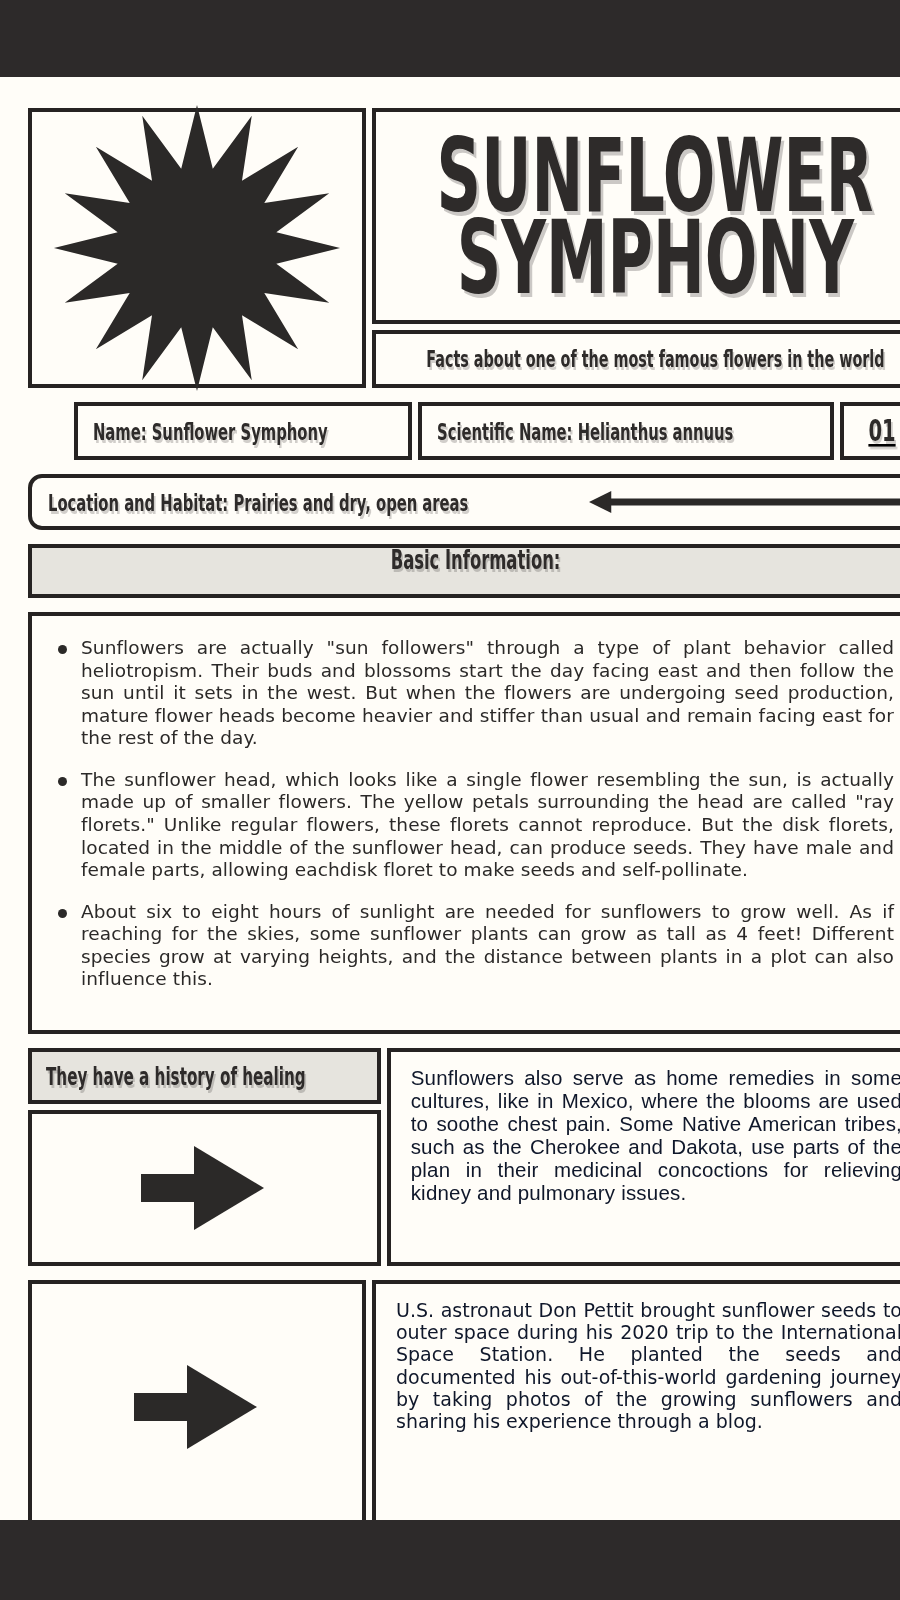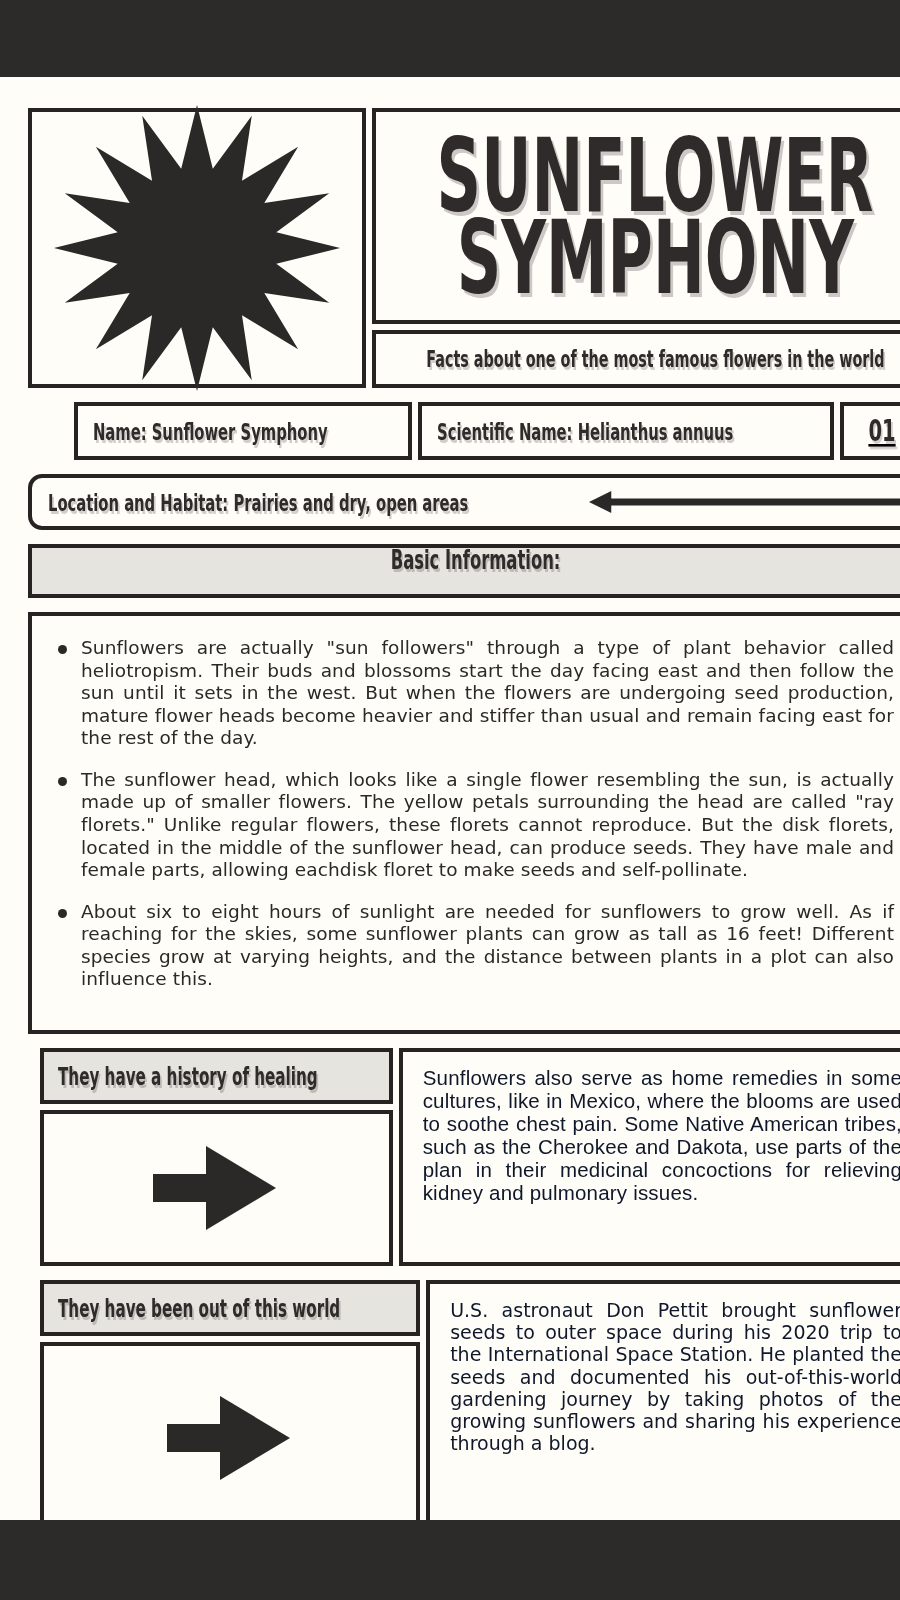--- a/index.html
+++ b/index.html
@@ -97,21 +97,21 @@
     font-family: "DejaVu Sans", sans-serif;
     font-size: 18.5px; line-height: 1.22;
     color: #2b2928;
     text-align: justify;
     letter-spacing: 0.1px;
   }
 
   
   .section-row-1 { height: 218px; }
   .section-row-2 { height: 254px; }
-  .section-left { flex: 0 0 338px; display: flex; flex-direction: column; gap: 6px; margin-left: 12px; }
+  .section-left { flex: 0 0 338px; display: flex; flex-direction: column; gap: 6px; }
   .section-heading-box {
     height: 56px; display: flex; align-items: center; padding: 0 14px;
   }
   .section-heading-text { font-size: 18.5px; transform: scale(0.82, 1.3); transform-origin: left center; }
   .arrow-box { flex: 1; display: flex; align-items: center; justify-content: center; }
   .section-right { flex: 1; padding: 15px 18px 0 20px; }
   .section-body {
     font-family: "Liberation Sans", sans-serif;
     font-size: 20.5px; line-height: 1.12;
     color: #0f172a;
@@ -188,21 +188,21 @@
       <div class="bullet">
         <span class="dot"></span>
         <p class="bullet-text">Sunflowers are actually "sun followers" through a type of plant behavior called heliotropism. Their buds and blossoms start the day facing east and then follow the sun until it sets in the west. But when the flowers are undergoing seed production, mature flower heads become heavier and stiffer than usual and remain facing east for the rest of the day.</p>
       </div>
       <div class="bullet">
         <span class="dot"></span>
         <p class="bullet-text">The sunflower head, which looks like a single flower resembling the sun, is actually made up of smaller flowers. The yellow petals surrounding the head are called "ray florets." Unlike regular flowers, these florets cannot reproduce. But the disk florets, located in the middle of the sunflower head, can produce seeds. They have male and female parts, allowing eachdisk floret to make seeds and self-pollinate.</p>
       </div>
       <div class="bullet">
         <span class="dot"></span>
-        <p class="bullet-text">About six to eight hours of sunlight are needed for sunflowers to grow well. As if reaching for the skies, some sunflower plants can grow as tall as 16 feet! Different species grow at varying heights, and the distance between plants in a plot can also influence this.</p>
+        <p class="bullet-text">About six to eight hours of sunlight are needed for sunflowers to grow well. As if reaching for the skies, some sunflower plants can grow as tall as 4 feet! Different species grow at varying heights, and the distance between plants in a plot can also influence this.</p>
       </div>
     </div>
   </div>
 
   <div class="row section-row-1">
     <div class="section-left">
       <div class="box gray section-heading-box">
         <span class="cond section-heading-text">They have a history of healing</span>
       </div>
       <div class="box arrow-box">
@@ -212,23 +212,20 @@
         </svg>
       </div>
     </div>
     <div class="box section-right">
       <p class="section-body">Sunflowers also serve as home remedies in some cultures, like in Mexico, where the blooms are used to soothe chest pain. Some Native American tribes, such as the Cherokee and Dakota, use parts of the plan in their medicinal concoctions for relieving kidney and pulmonary issues.</p>
     </div>
   </div>
 
   <div class="row section-row-2">
     <div class="section-left">
-      <div class="box gray section-heading-box">
-        <span class="cond section-heading-text">They have been out of this world</span>
-      </div>
       <div class="box arrow-box">
         <svg class="arrow-right-svg" viewBox="0 0 130 104" aria-hidden="true">
           <rect fill="#2b2928" x="2" y="38" width="62" height="28"></rect>
           <polygon fill="#2b2928" points="55,10 125,52 55,94"></polygon>
         </svg>
       </div>
     </div>
     <div class="box section-right">
       <p class="section-body alt">U.S. astronaut Don Pettit brought sunflower seeds to outer space during his 2020 trip to the International Space Station. He planted the seeds and documented his out-of-this-world gardening journey by taking photos of the growing sunflowers and sharing his experience through a blog.</p>
     </div>

